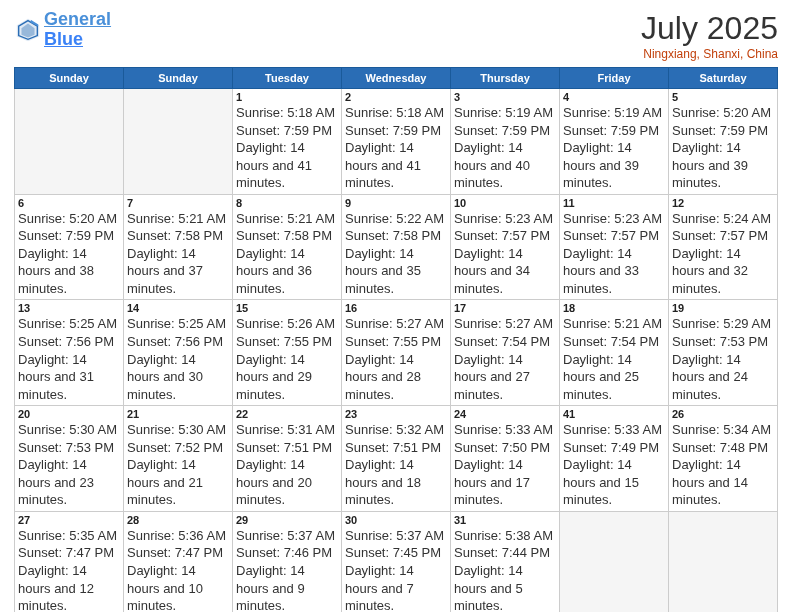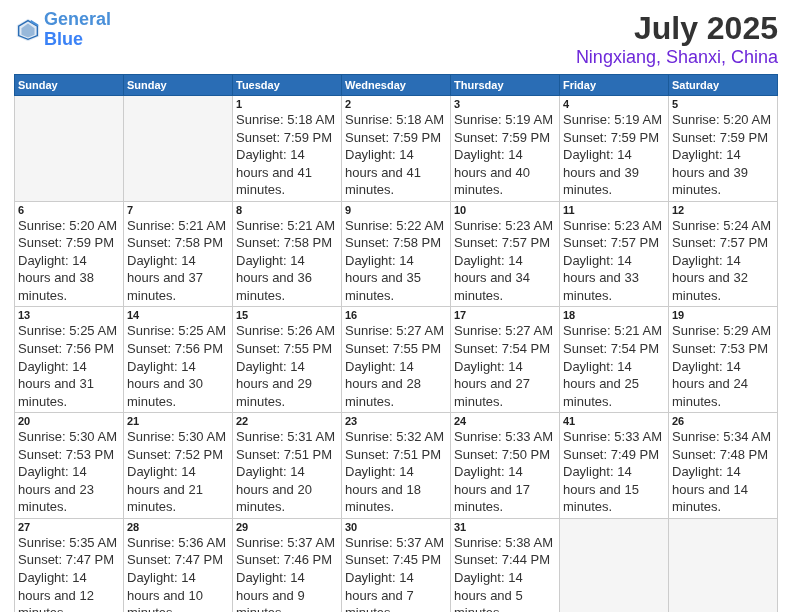--- a/index.html
+++ b/index.html
@@ -28,52 +28,53 @@
       align-items: center;
     }
     .logo-text {
       font-size: 18px;
       font-weight: bold;
       color: #1a4a8a;
       line-height: 1.1;
     }
     .logo-text span {
       color: #4a90d9;
+      text-decoration: underline;
     }
     .logo-icon {
       width: 28px;
       height: 28px;
       margin-right: 2px;
     }
     .title-block {
       text-align: right;
     }
     .main-title {
       font-size: 32px;
       color: #333;
-      font-weight: bold;
+      font-weight: normal;
     }
     .subtitle {
-      font-size: 18px;
-      color: #6d28d9;
+      font-size: 12px;
+      color: #c2410c;
     }
     .calendar {
       flex: 1;
       border: 1px solid #ccc;
       border-collapse: collapse;
       width: 100%;
       table-layout: fixed;
     }
     .calendar th {
       background: #2a6db5;
       color: #fff;
       font-size: 11px;
       font-weight: bold;
       padding: 4px 3px;
-      text-align: left;
+      text-align: center;
       border: 1px solid #1a5a9a;
     }
     .calendar td {
       vertical-align: top;
       border: 1px solid #ccc;
       padding: 2px 3px;
       font-size: 9px;
       color: #333;
       height: 82px;
       width: 113px;

